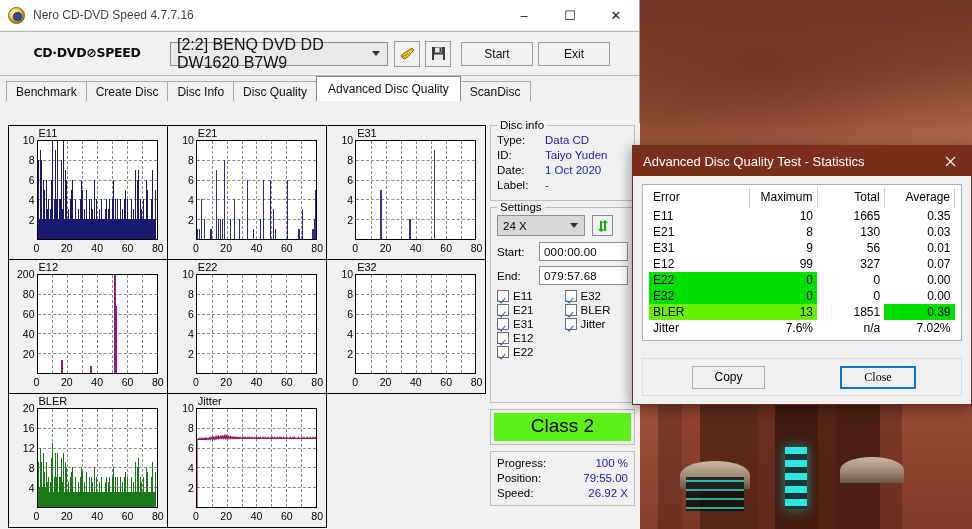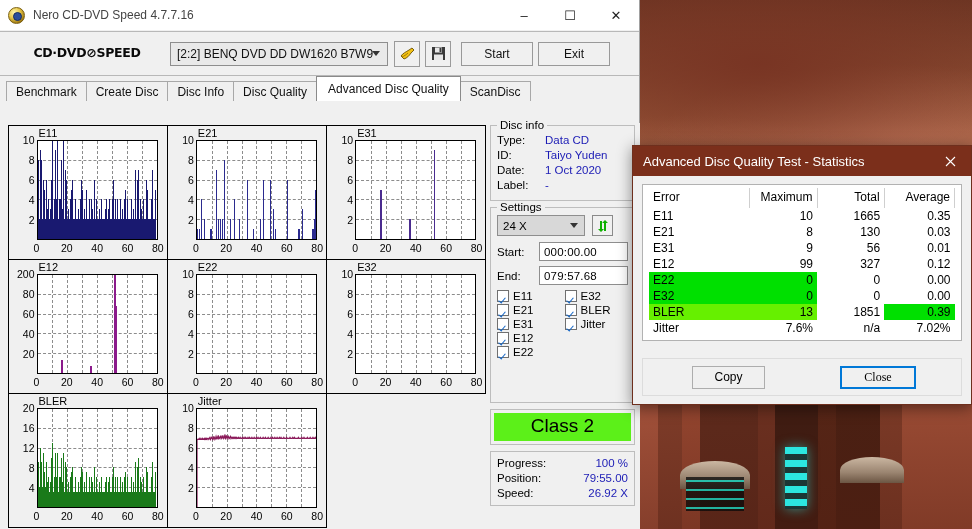--- a/index.html
+++ b/index.html
@@ -109,21 +109,21 @@
   }
   .nero-logo .n2 {
     font-family: "DejaVu Sans", sans-serif;
     font-weight: bold; font-size: 12.5px; letter-spacing: -0.3px;
     color: #0a0a0a; display: block;
   }
   .drive-select {
     flex: 1; height: 24px; margin: 0 6px 0 8px;
     background: #e9e9e9; border: 1px solid #8e8e8e;
     display: flex; align-items: center; position: relative;
-    font-size: 12px; color: #111; padding-left: 6px;
+    font-size: 16px; color: #111; padding-left: 6px;
     max-width: 218px;
   }
   .drive-select .caret {
     position: absolute; right: 7px; top: 50%; transform: translateY(-60%);
     width: 0; height: 0; border-left: 4px solid transparent; border-right: 4px solid transparent;
     border-top: 5px solid #333;
   }
   .tb-icon-btn {
     width: 26px; height: 26px; margin-right: 5px;
     background: #f0f0f0; border: 1px solid #9a9a9a;
@@ -1449,21 +1449,21 @@
             <tr>
               <td class="">E31</td>
               <td class="">9</td>
               <td class="">56</td>
               <td class="">0.01</td>
             </tr>
             <tr>
               <td class="">E12</td>
               <td class="">99</td>
               <td class="">327</td>
-              <td class="">0.12</td>
+              <td class="">0.07</td>
             </tr>
             <tr>
               <td class="hl">E22</td>
               <td class="hl">0</td>
               <td class="">0</td>
               <td class="">0.00</td>
             </tr>
             <tr>
               <td class="hl">E32</td>
               <td class="hl">0</td>

